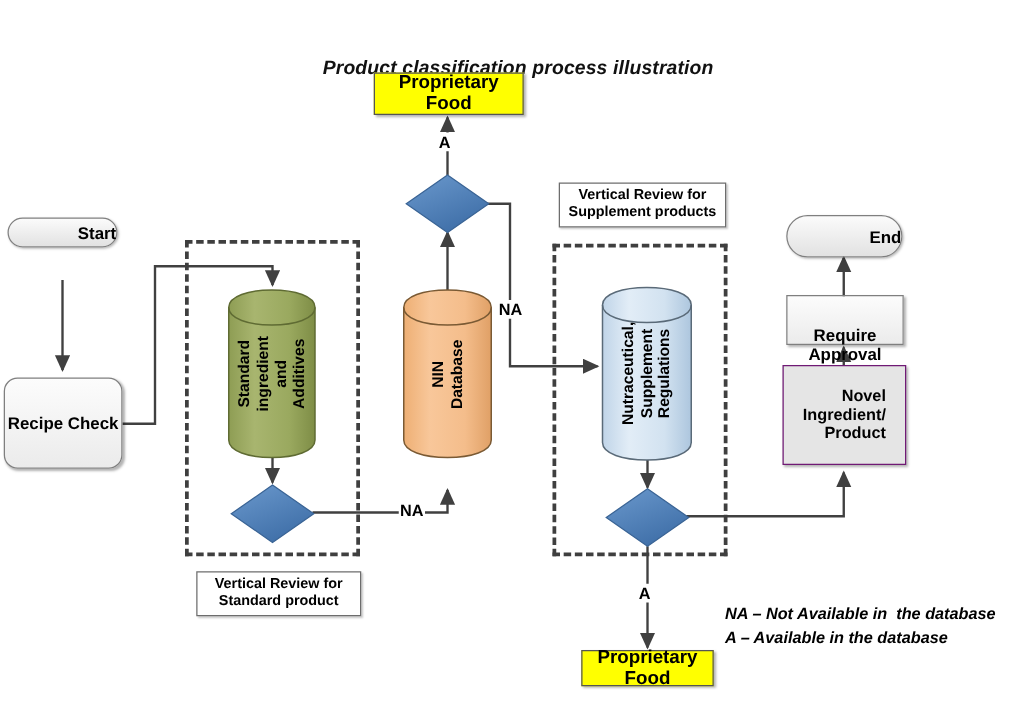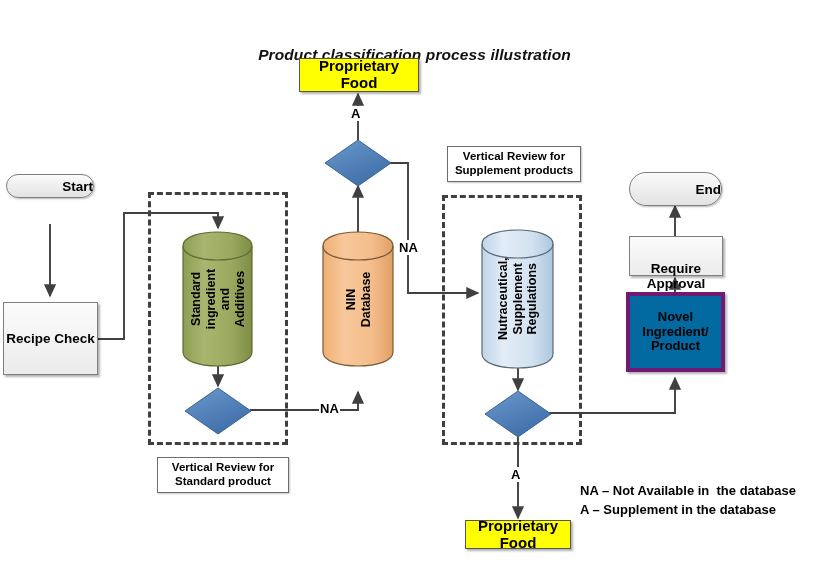--- a/index.html
+++ b/index.html
@@ -63,25 +63,26 @@
     line-height: 1.12;
   }
   .yellowbox {
     border: 1.2px solid #555555;
     background: #ffff00;
     box-shadow: 1.5px 1.5px 2px rgba(0,0,0,0.30);
     font-size: 15px;
     line-height: 1.12;
   }
   .redbox {
-    border: 4px solid #701a75;
-    background: #0369a1;
+    border: 1px solid #701a75;
+    background: #e5e5e5;
     box-shadow: 1.5px 1.5px 2px rgba(0,0,0,0.30);
     font-size: 13px;
     line-height: 1.14;
+    text-align: right;
   }
   .labelbox {
     border: 1.3px solid #6d6d6d;
     background: #ffffff;
     font-size: 11.5px;
     line-height: 1.2;
     box-shadow: 1px 1px 1.5px rgba(0,0,0,0.22);
     z-index: 6;
   }
   .cylinder {
@@ -110,20 +111,21 @@
     position: absolute;
     font-weight: bold;
     font-size: 13px;
     color: #000000;
     background: #ffffff;
     padding: 0 1px;
     z-index: 7;
   }
   .legend {
     position: absolute;
+    font-style: italic;
     font-weight: bold;
     font-size: 13px;
     line-height: 1.45;
     color: #000000;
     white-space: pre;
     z-index: 6;
   }
   .dashgroup {
     position: absolute;
     box-sizing: border-box;
@@ -172,21 +174,21 @@
       <path d="M675,292 L675,278" marker-end="url(#arrow)"></path>
 
       <path d="M675,240 L675,206" marker-end="url(#arrow)"></path>
     </g>
   </svg>
 
   <div class="node terminator" style="left:6px; top:174px; width:88px; height:24px;">
     <span>Start</span>
   </div>
 
-  <div class="node process" style="left:3px; top:302px; width:95px; height:73px;">
+  <div class="node process" style="left:3px; top:302px; width:95px; height:73px;border-radius:11px;">
     <span>Recipe Check</span>
   </div>
 
   <div class="cylinder" style="left:181px; top:230px; width:73px; height:138px;">
     <svg width="73" height="138" viewBox="0 0 73 138">
       <defs>
         <linearGradient id="gGreen" x1="0" y1="0" x2="1" y2="0">
           <stop offset="0%" stop-color="#8e9d54"></stop>
           <stop offset="30%" stop-color="#a8b56f"></stop>
           <stop offset="70%" stop-color="#9aa95f"></stop>
@@ -298,15 +300,15 @@
     <span style="white-space:pre-line;">Vertical Review for
 Supplement products</span>
   </div>
 
   <div class="edge-label" style="left:350px; top:106px;">A</div>
   <div class="edge-label" style="left:398px; top:240px;">NA</div>
   <div class="edge-label" style="left:319px; top:401px;">NA</div>
   <div class="edge-label" style="left:510px; top:467px;">A</div>
 
   <div class="legend" style="left:580px; top:482px;">NA – Not Available in  the database</div>
-  <div class="legend" style="left:580px; top:501px;">A – Supplement in the database</div>
+  <div class="legend" style="left:580px; top:501px;">A – Available in the database</div>
 
 </div>
 
 </body></html>

